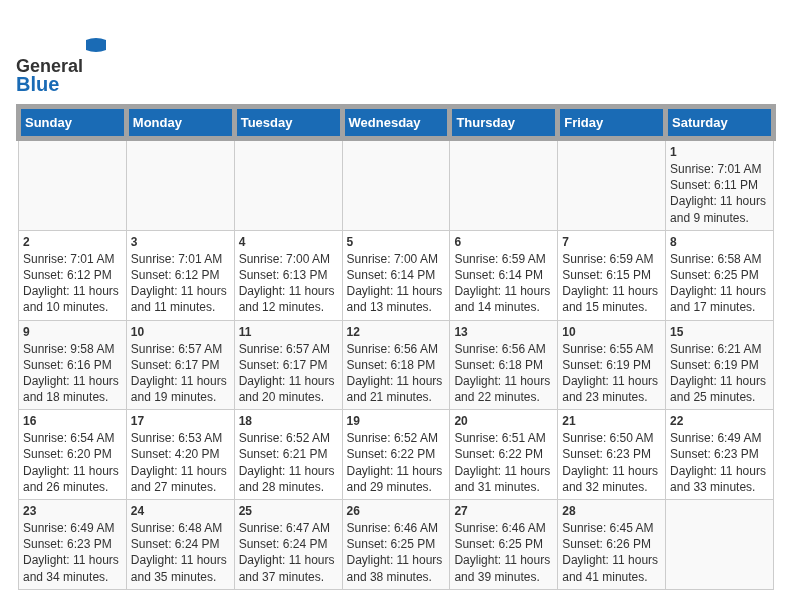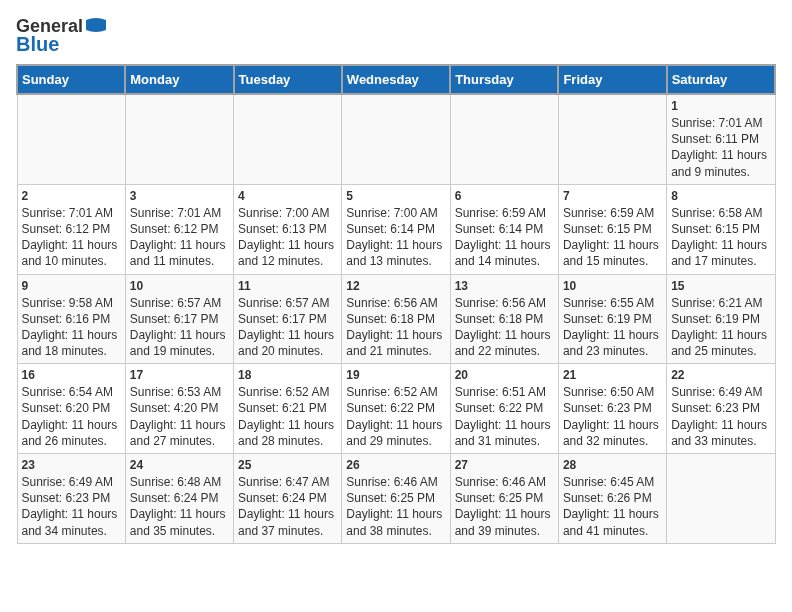--- a/index.html
+++ b/index.html
@@ -37,21 +37,21 @@
       border-collapse: collapse;
       table-layout: fixed;
     }
     thead tr th {
       background-color: #1a6bb5;
       color: #fff;
       font-size: 13px;
       font-weight: bold;
       padding: 6px 4px;
       text-align: left;
-      border: 2px solid #a3a3a3;
+      border: 5px solid #a3a3a3;
     }
     tbody tr td {
       border: 1px solid #ccc;
       vertical-align: top;
       padding: 4px;
       font-size: 10px;
       color: #333;
       height: 88px;
     }
     tbody tr:nth-child(odd) td {
@@ -72,21 +72,21 @@
       color: #333;
     }
   </style>
 </head>
 <body>
 
 <div class="header">
   <div class="logo">
   <div style="display:flex;flex-direction:column;align-items:flex-start;">
     <div style="display:flex;align-items:center;">
-      <span style="font-size:18px;font-weight:bold;color:#333;">General</span>
+      <span style="font-size:18px;font-weight:bold;color:#333;margin-top:40px;">General</span>
       <svg width="20" height="20" viewBox="0 0 20 14" style="margin-left:3px;">
         <path d="M0,0 Q10,-4 20,0 L20,10 Q10,14 0,10 Z" fill="#1a6bb5"></path>
       </svg>
     </div>
     <span style="font-size:20px;font-weight:bold;color:#1a6bb5;margin-top:-4px;">Blue</span>
   </div>
 </div>
   <div class="title-block">
     <div class="calendar-title"></div>
     <div class="calendar-subtitle"></div>
@@ -160,21 +160,21 @@
         <td>
           <span class="day-num">7</span>
           <div class="cell-info">Sunrise: 6:59 AM
 Sunset: 6:15 PM
 Daylight: 11 hours
 and 15 minutes.</div>
         </td>
         <td>
           <span class="day-num">8</span>
           <div class="cell-info">Sunrise: 6:58 AM
-Sunset: 6:15 PM
+Sunset: 6:25 PM
 Daylight: 11 hours
 and 17 minutes.</div>
         </td>
       </tr>
       <tr>
         <td>
           <span class="day-num">9</span>
           <div class="cell-info">Sunrise: 9:58 AM
 Sunset: 6:16 PM
 Daylight: 11 hours

